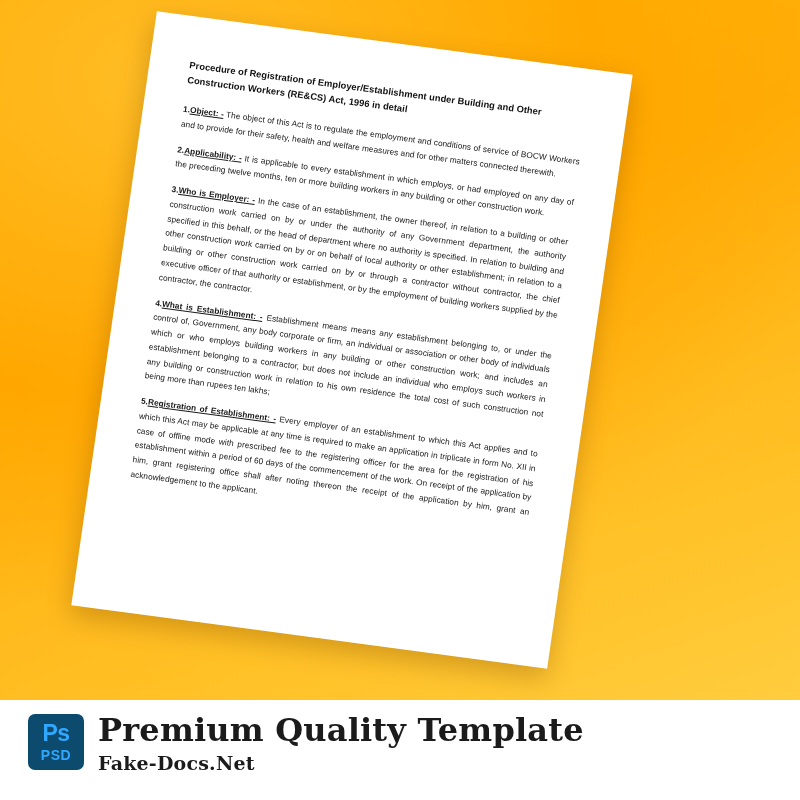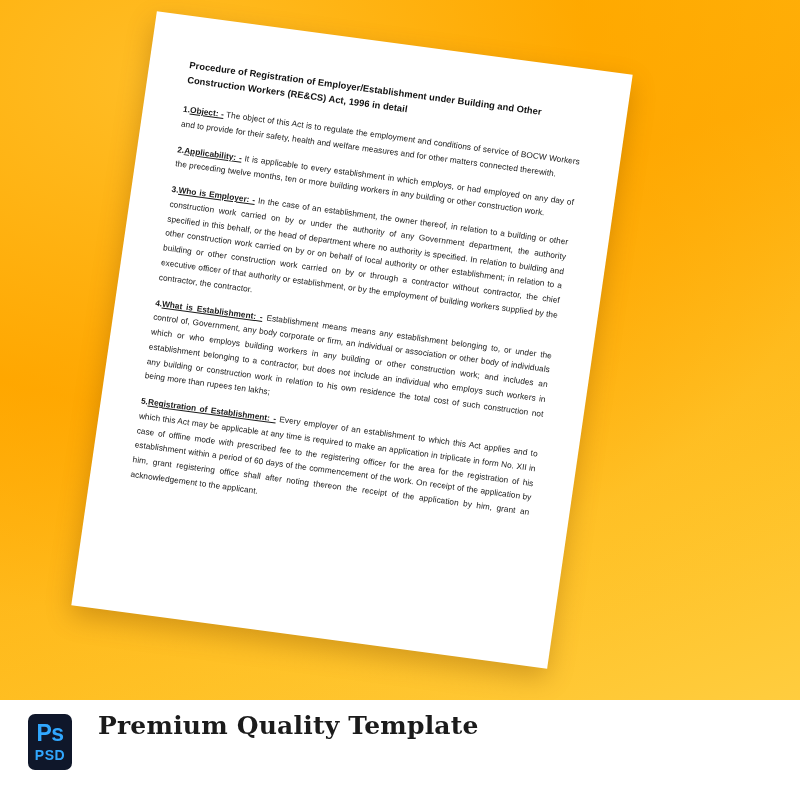--- a/index.html
+++ b/index.html
@@ -36,24 +36,24 @@
     bottom: 0;
     width: 800px;
     height: 100px;
     background: #ffffff;
     z-index: 6;
   }
   .psd-badge {
     position: absolute;
     left: 28px;
     top: 14px;
-    width: 44px;
+    width: 56px;
     height: 56px;
     border-radius: 7px;
-    background: #0f172a;
+    background: #0c4a6e;
     color: #31a8ff;
     display: flex;
     flex-direction: column;
     align-items: center;
     justify-content: center;
     line-height: 1;
     text-align: center;
   }
   .psd-badge .ps {
     font-size: 23px;
@@ -66,21 +66,21 @@
     font-weight: bold;
     letter-spacing: 0.5px;
   }
   .footer-text {
     position: absolute;
     left: 98px;
     top: 10px;
   }
   .footer-title {
     font-family: "DejaVu Serif", serif;
-    font-size: 25px;
+    font-size: 32px;
     font-weight: bold;
     color: #1b1b1b;
     letter-spacing: 0.2px;
     line-height: 1.25;
   }
   .footer-sub {
     font-family: "DejaVu Serif", serif;
     font-size: 19px;
     font-weight: bold;
     color: #1b1b1b;
@@ -180,16 +180,17 @@
     </div>
   </div>
 
   <div class="footer">
     <div class="psd-badge">
       <div class="ps">Ps</div>
       <div class="psd">PSD</div>
     </div>
     <div class="footer-text">
       <div class="footer-title">Premium Quality Template</div>
+      <div class="footer-sub">Fake-Docs.Net</div>
     </div>
   </div>
 
 </div>
 
 </body></html>

